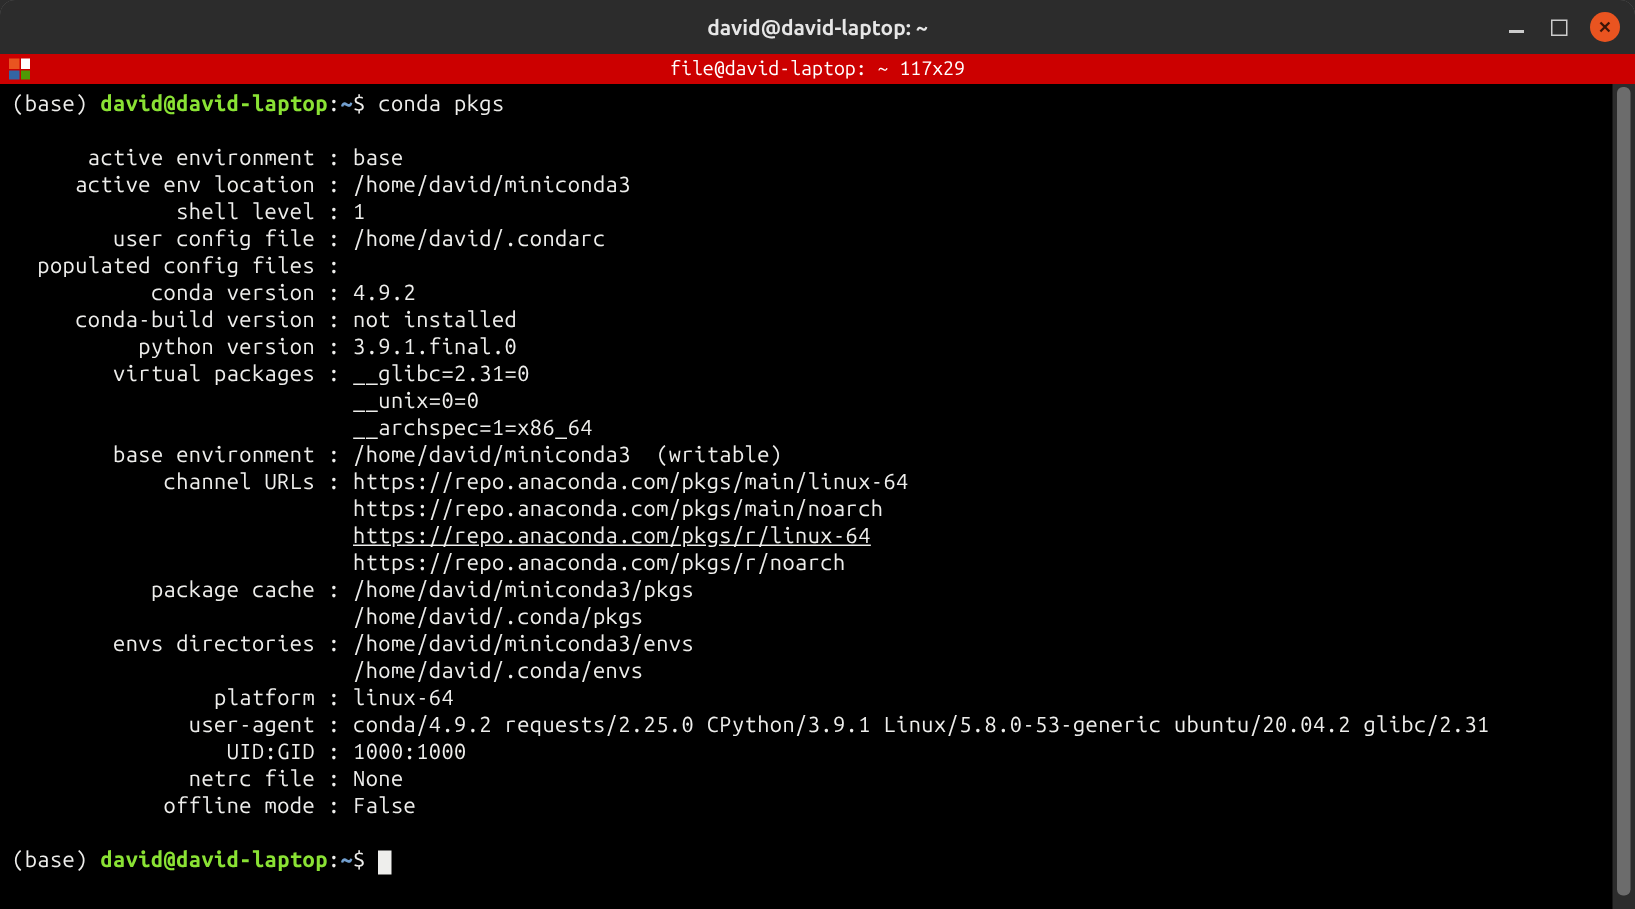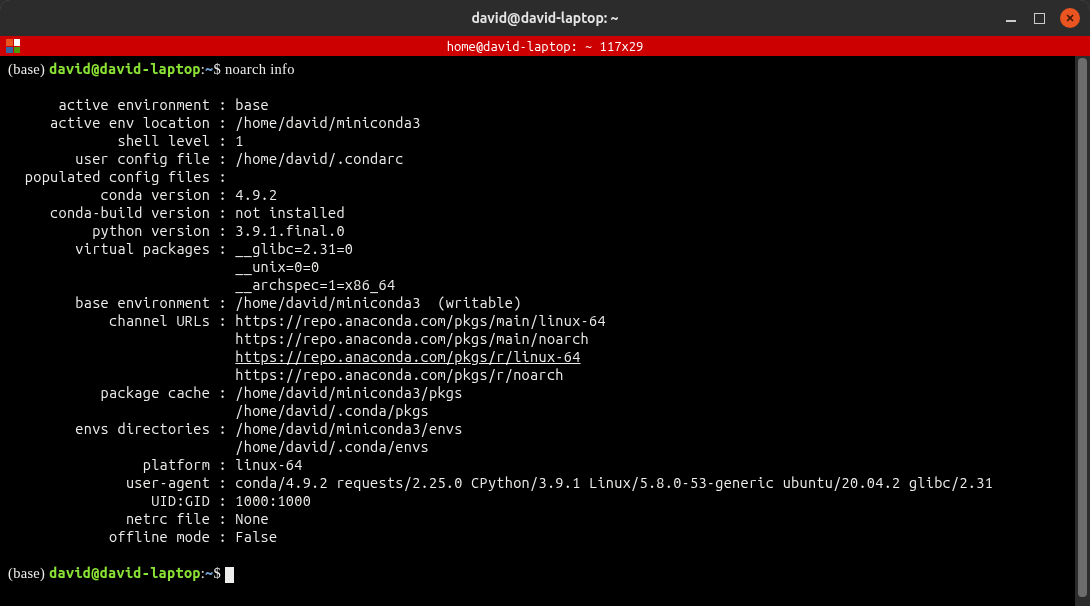--- a/index.html
+++ b/index.html
@@ -131,21 +131,21 @@
       position: absolute;
       left: 3px;
       width: 9px;
       top: 2px;
       height: 98%;
       background: #6c6c6c;
       border-radius: 4px;
     }
     .green { color: #8ae234; font-weight: bold; margin-top: 44px; }
     .blue  { color: #729fcf; font-weight: bold; }
-    .white { color: #eeeeec; font-family: Liberation Serif, serif; }
+    .white { color: #eeeeec; }
     .ul { text-decoration: underline; margin-top: 42px; }
     .cursor {
       display: inline-block;
       width: 9px;
       height: 16px;
       background: #eeeeec;
       vertical-align: text-bottom;
       margin-bottom: -2px;
     }
   </style>
@@ -161,24 +161,24 @@
       <div class="ctrl-close"></div>
     </div>
   </div>
   <div class="tabbar">
     <div class="tab-icon">
         <span></span>
         <span></span>
         <span></span>
         <span></span>
       </div>
-    <span>home@david-laptop: ~ 117x29</span>
+    <span>file@david-laptop: ~ 117x29</span>
   </div>
   <div class="terminal-area">
-    <div class="terminal" id="term"><span class="white">(base) </span><span class="green">david@david-laptop</span><span class="white">:</span><span class="blue">~</span><span class="white">$ </span><span class="white">noarch info</span>
+    <div class="terminal" id="term"><span class="white">(base) </span><span class="green">david@david-laptop</span><span class="white">:</span><span class="blue">~</span><span class="white">$ </span><span class="white">conda pkgs</span>
 
       active environment : base
      active env location : /home/david/miniconda3
              shell level : 1
         user config file : /home/david/.condarc
   populated config files : 
            conda version : 4.9.2
      conda-build version : not installed
           python version : 3.9.1.final.0
         virtual packages : __glibc=2.31=0

